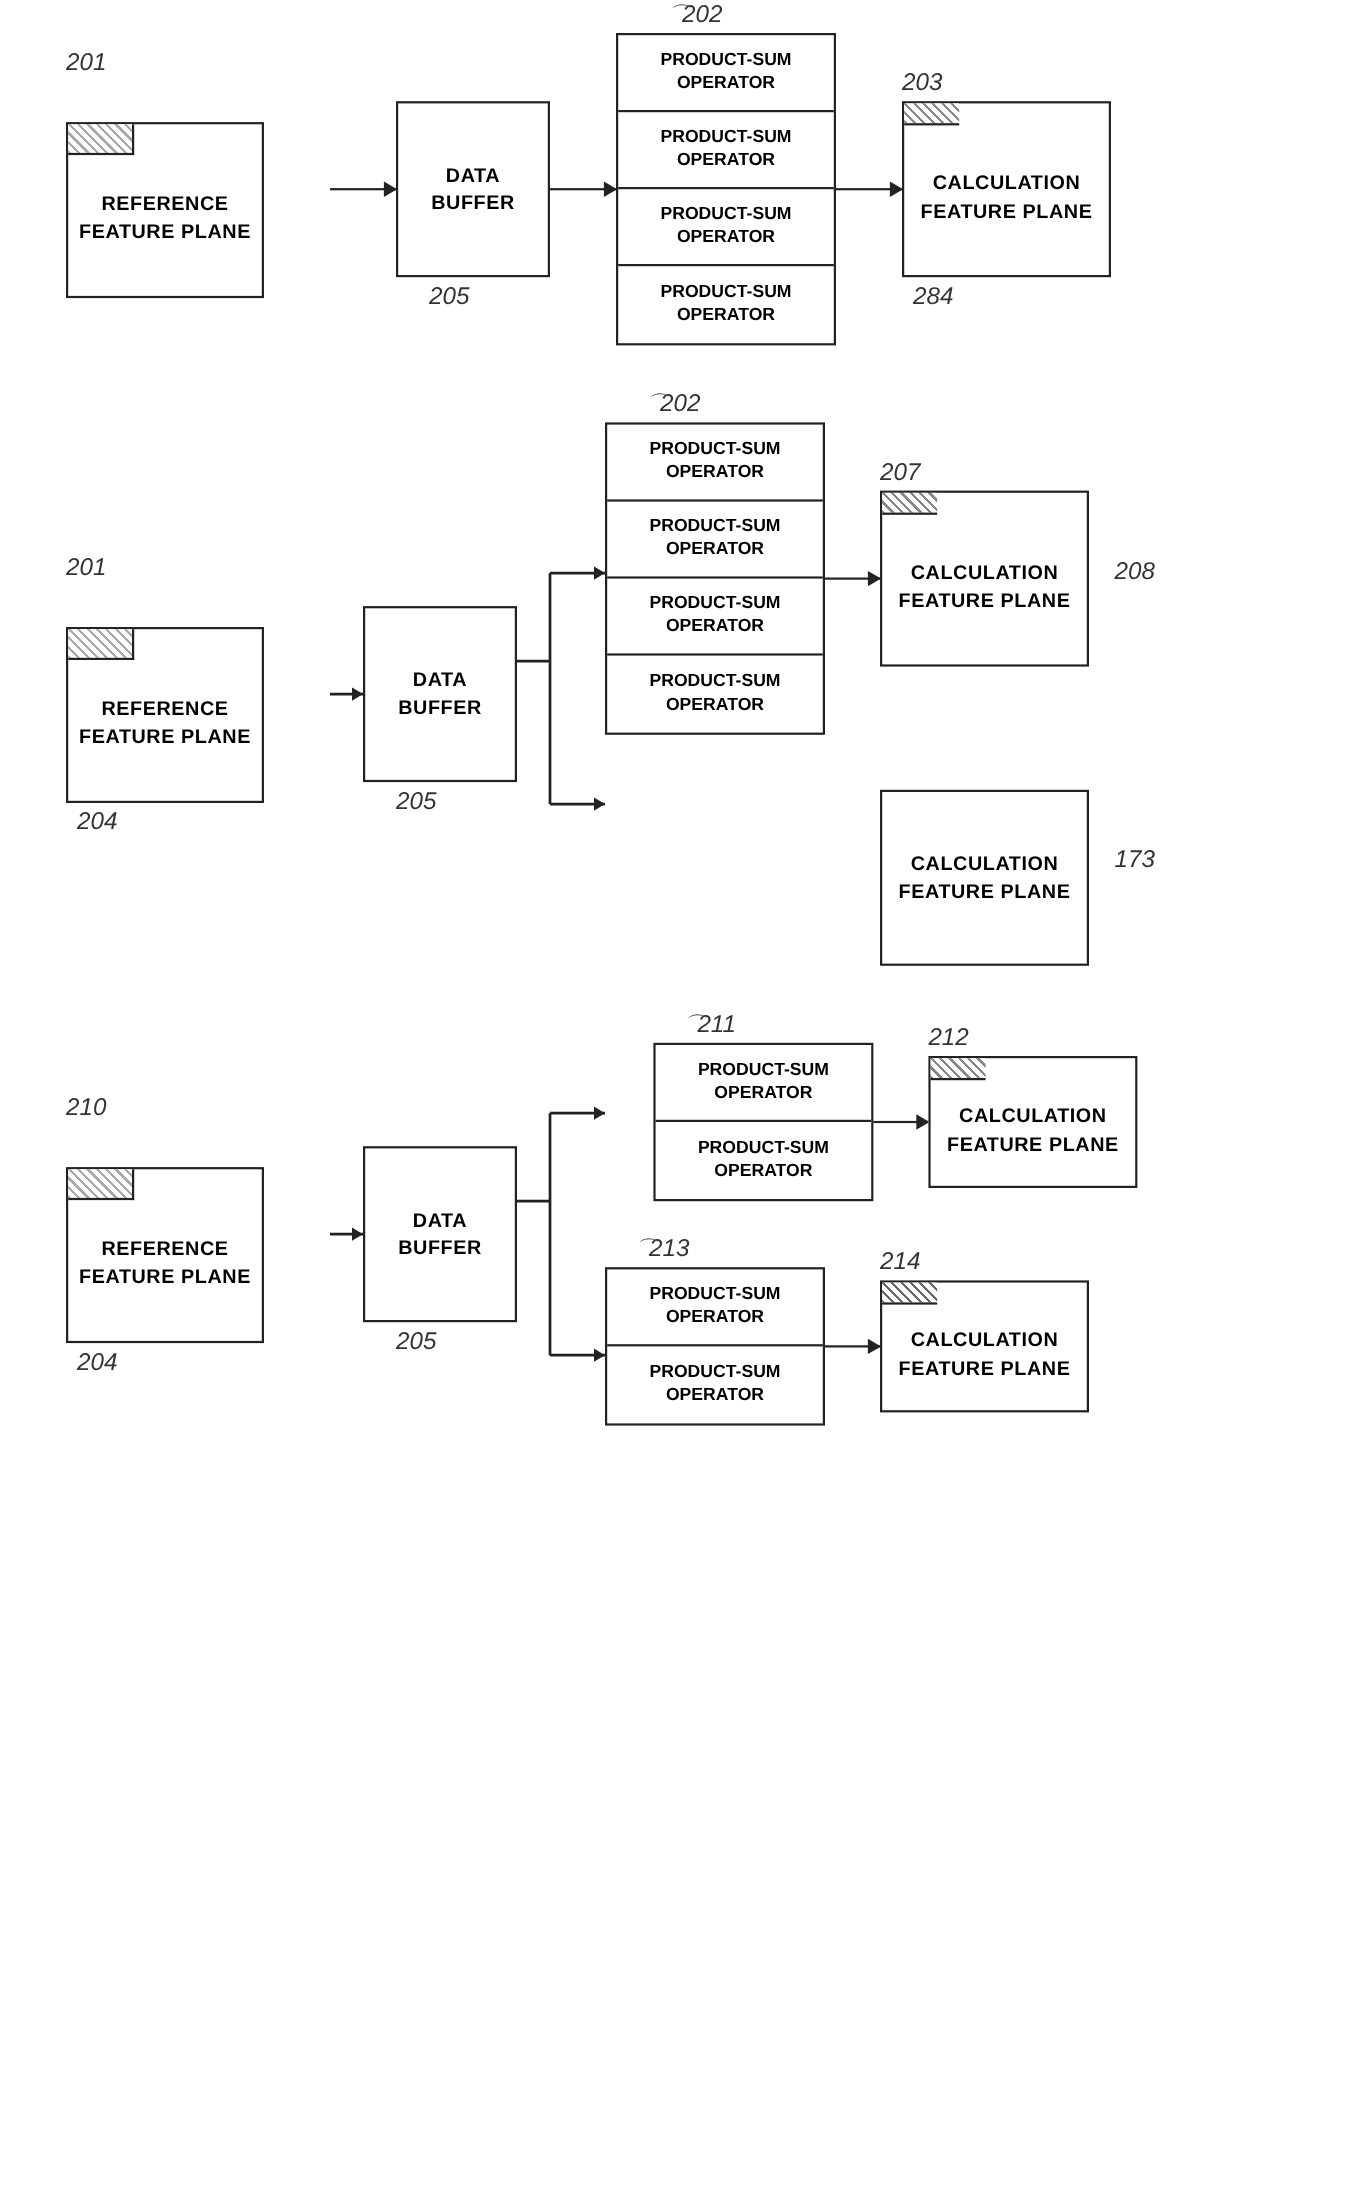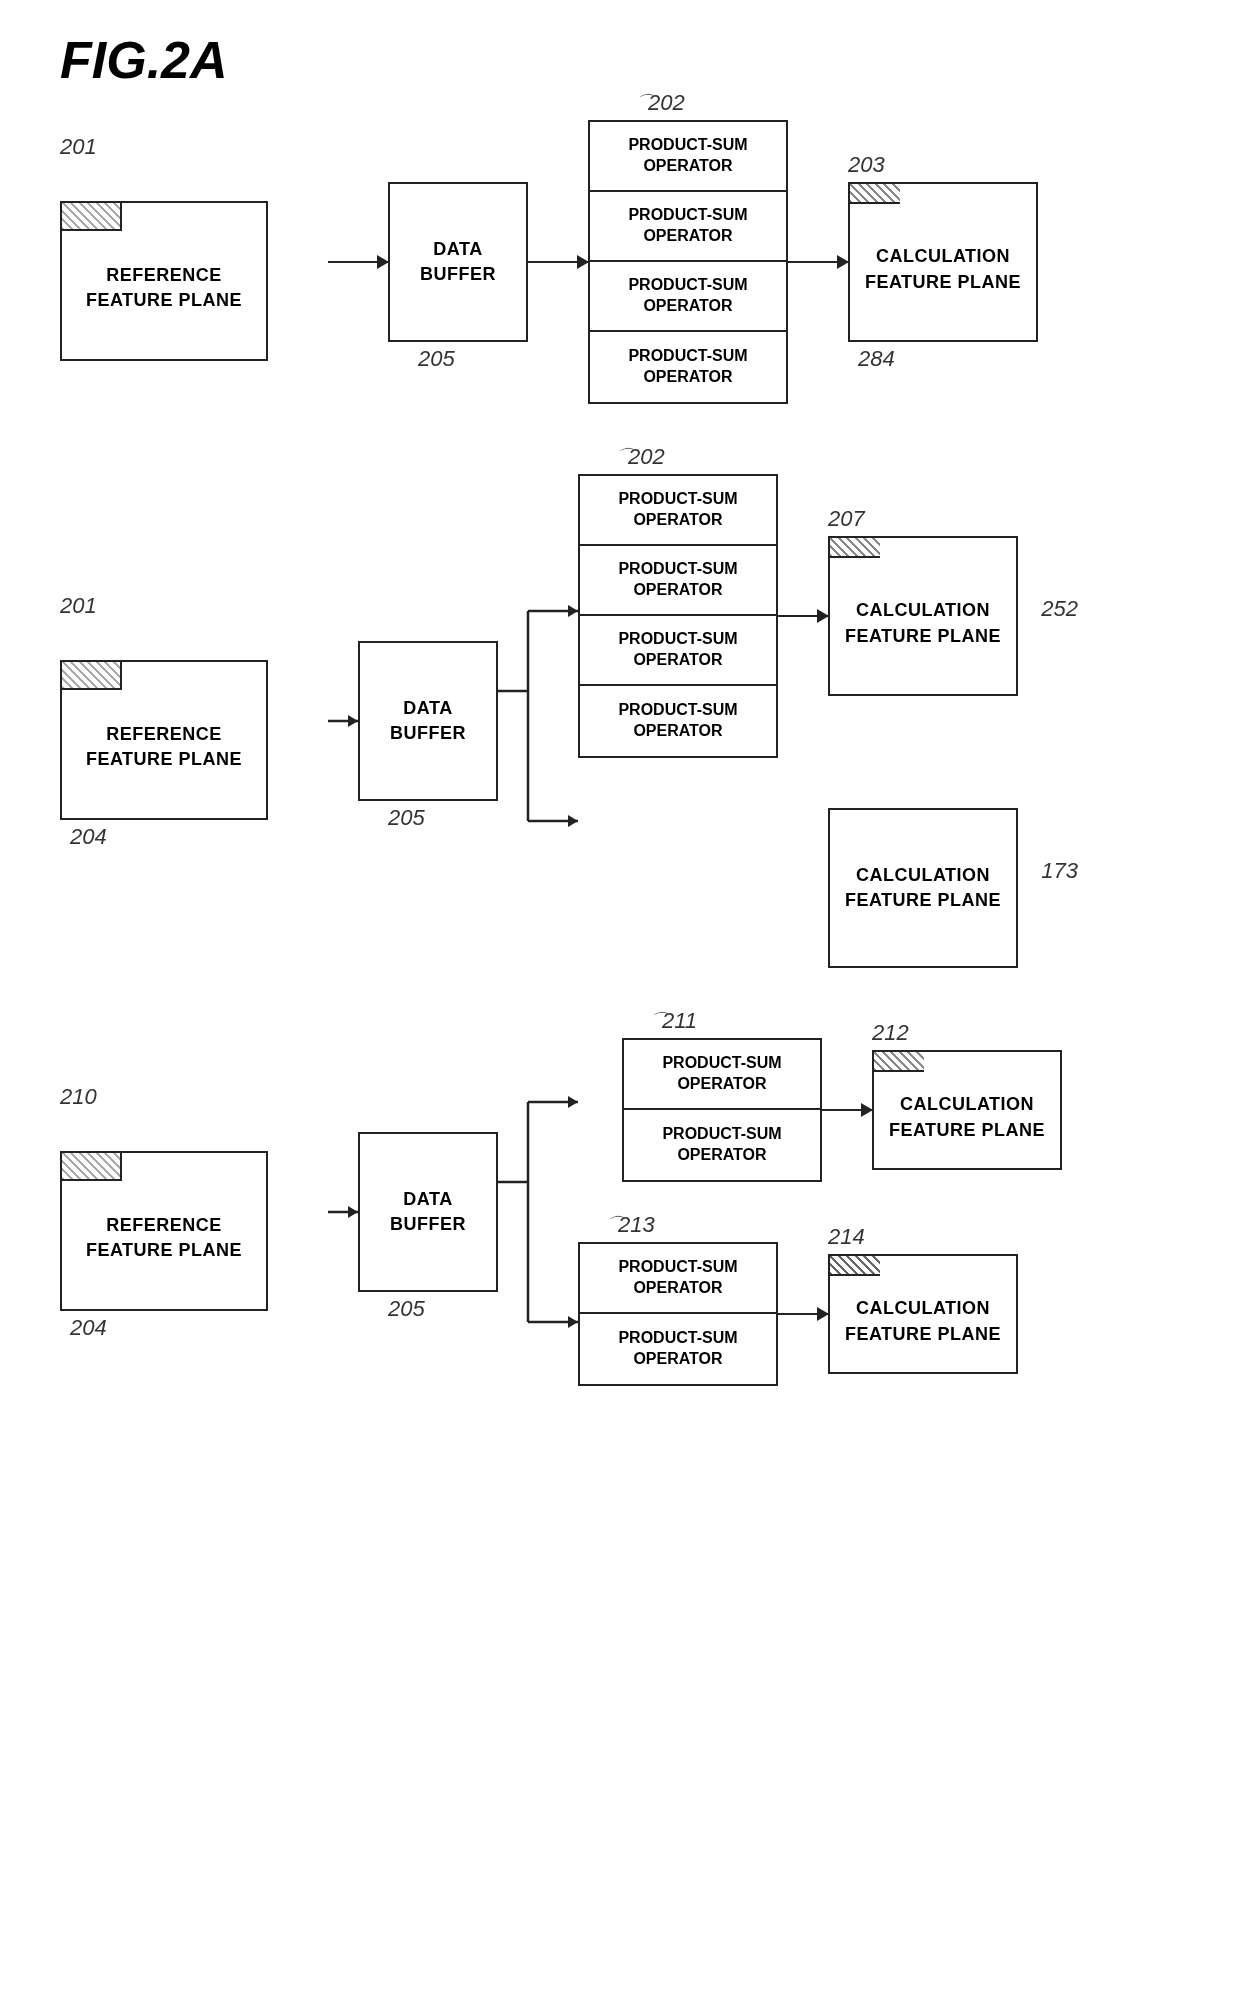--- a/index.html
+++ b/index.html
@@ -33,21 +33,21 @@
       justify-content: center;
       text-align: center;
       font-size: 18px;
       font-weight: bold;
       letter-spacing: 0.5px;
       line-height: 1.3;
       position: relative;
     }
 
     .ref-plane {
-      width: 208px;
+      width: 180px;
       height: 160px;
       margin-top: 37px;
     }
 
     .data-buffer {
       width: 140px;
       height: 160px;
     }
 
     .operator-group {
@@ -126,21 +126,20 @@
     .section {
       margin-bottom: 70px;
     }
   </style>
 </head>
 <body>
 
 <div class="page">
 
   <div class="section">
-    <div class="fig-title">FIG.2A</div>
 
     <div style="display:flex; align-items:center; gap:0; position:relative;">
 
       <div style="position:relative; margin-right:60px;">
         <span class="label-num" style="top:-30px; left:0;">201</span>
         <div class="box ref-plane">
           <div class="ref-hatch"></div>
           <span style="margin-top:15px; font-size:18px; font-weight:bold; line-height:1.4;">REFERENCE<br>FEATURE PLANE</span>
         </div>
       </div>
@@ -247,21 +246,21 @@
           <div style="width:50px; height:2.5px; background:#222; position:relative; flex-shrink:0;">
             <div style="position:absolute; right:-1px; top:50%; transform:translateY(-50%); border-left:12px solid #222; border-top:7px solid transparent; border-bottom:7px solid transparent;"></div>
           </div>
 
           <div style="position:relative;">
             <span class="label-num" style="top:-30px; left:0;">207</span>
             <div class="box calc-plane">
               <div class="calc-hatch"></div>
               <span style="margin-top:15px; font-size:18px; font-weight:bold; line-height:1.4;">CALCULATION<br>FEATURE PLANE</span>
             </div>
-            <span class="label-num" style="right:-60px; top:60px;">252</span>
+            <span class="label-num" style="right:-60px; top:60px;">208</span>
           </div>
         </div>
 
         <div style="display:flex; align-items:center; margin-top:10px; margin-left:250px;">
 
           <div style="position:relative;">
             <div class="box calc-plane">
               <span style="font-size:18px; font-weight:bold; line-height:1.4;">CALCULATION<br>FEATURE PLANE</span>
             </div>
             <span class="label-num" style="right:-60px; top:50px;">173</span>

